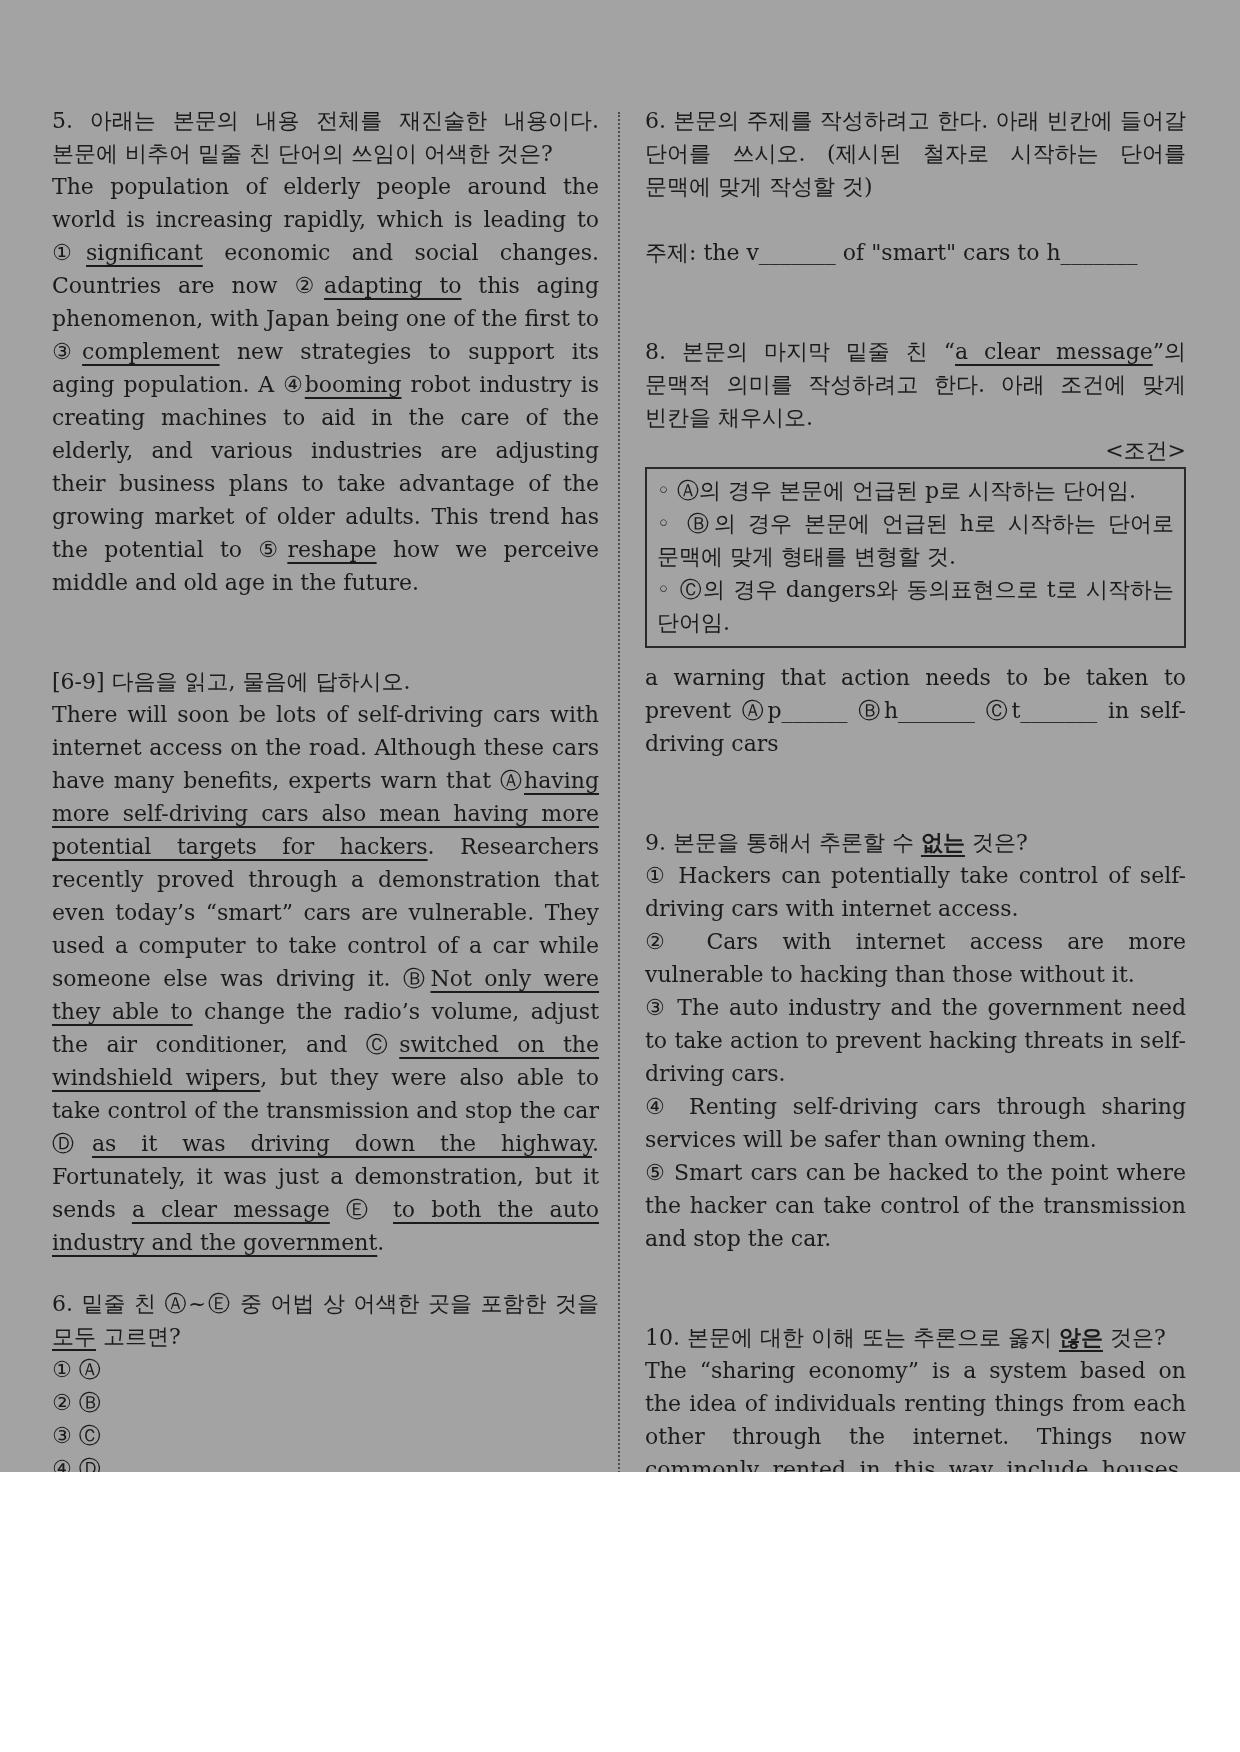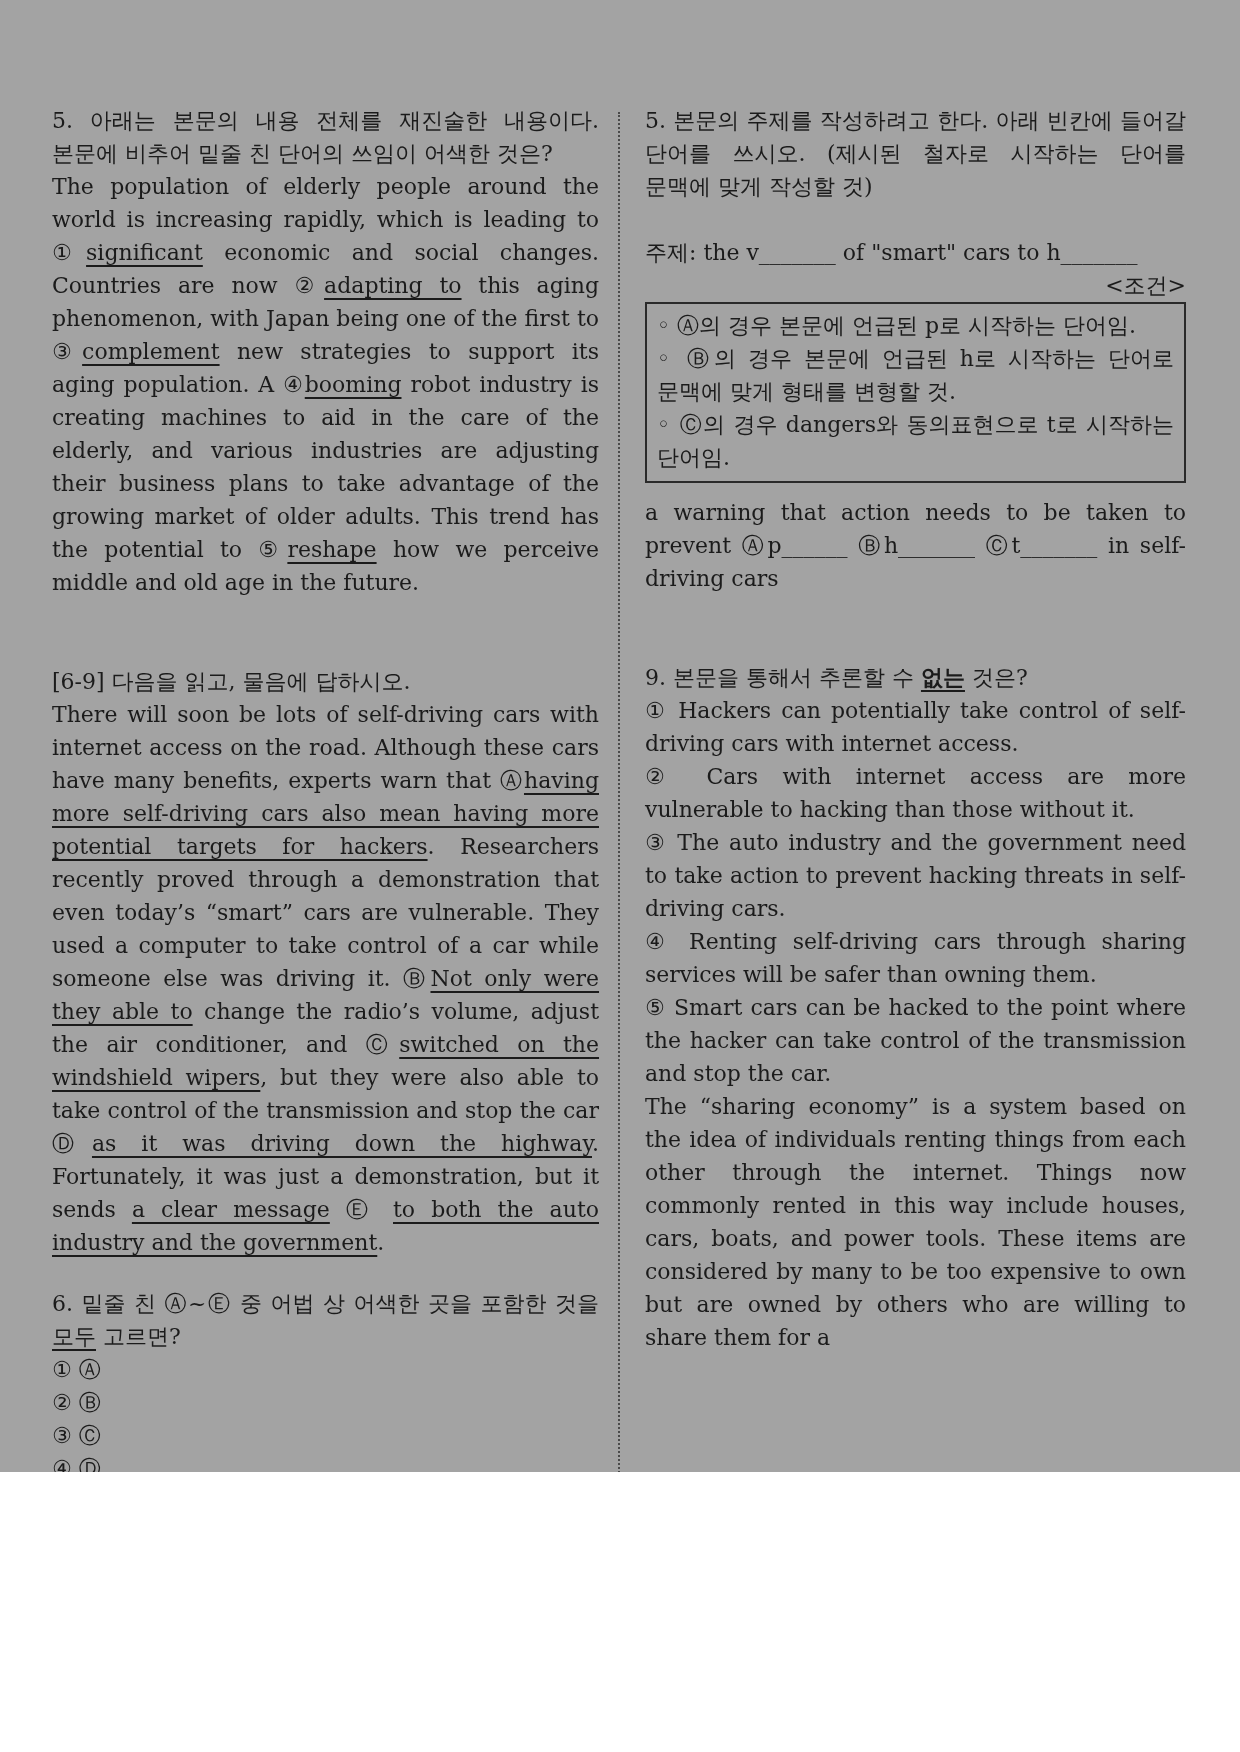--- a/index.html
+++ b/index.html
@@ -63,38 +63,40 @@
     <div>
       <div class="jt">① Ⓐ</div>
       <div class="jt">② Ⓑ</div>
       <div class="jt">③ Ⓒ</div>
       <div class="jt">④ Ⓓ</div>
       <div class="jt">⑤ Ⓔ</div>
     </div>
   </div>
 
   <div class="col col-right">
-    <div class="jt">5. 본문의 주제를 작성하려고 한다. 아래 빈칸에 들어갈 단어를 쓰시오. (제시된 철자로 시작하는 단어를 문맥에 맞게 작성할 것)</div>
+    <div class="jt">6. 본문의 주제를 작성하려고 한다. 아래 빈칸에 들어갈 단어를 쓰시오. (제시된 철자로 시작하는 단어를 문맥에 맞게 작성할 것)</div>
     <div class="jt mt1">주제: the v_______ of "smart" cars to h_______</div>
 
+    <div class="jt mt2"><span>8. 본문의 마지막 밑줄 친 “</span><span class="u">a clear message</span><span>”의 문맥적 의미를 작성하려고 한다. 아래 조건에 맞게 빈칸을 채우시오.</span></div>
     <div class="center">&lt;조건&gt;</div>
     <div class="cond-box mtbox">
       <div class="jt">◦ Ⓐ의 경우 본문에 언급된 p로 시작하는 단어임.</div>
       <div class="jt">◦ Ⓑ의 경우 본문에 언급된 h로 시작하는 단어로 문맥에 맞게 형태를 변형할 것.</div>
       <div class="jt">◦ Ⓒ의 경우 dangers와 동의표현으로 t로 시작하는 단어임.</div>
     </div>
     <div class="jt mtans">a warning that action needs to be taken to prevent Ⓐp______ Ⓑh_______ Ⓒt_______ in self-driving cars</div>
 
     <div class="jt mt2"><span>9. 본문을 통해서 추론할 수 </span><span class="u b">없는</span><span> 것은?</span></div>
     <div>
       <div class="jt">① Hackers can potentially take control of self-driving cars with internet access.</div>
       <div class="jt">② Cars with internet access are more vulnerable to hacking than those without it.</div>
       <div class="jt">③ The auto industry and the government need to take action to prevent hacking threats in self-driving cars.</div>
       <div class="jt">④ Renting self-driving cars through sharing services will be safer than owning them.</div>
       <div class="jt">⑤ Smart cars can be hacked to the point where the hacker can take control of the transmission and stop the car.</div>
     </div>
 
+    <div class="jt mt2"><span>10. 본문에 대한 이해 또는 추론으로 옳지 </span><span class="u b">않은</span><span> 것은?</span></div>
     <div class="jt">The “sharing economy” is a system based on the idea of individuals renting things from each other through the internet. Things now commonly rented in this way include houses, cars, boats, and power tools. These items are considered by many to be too expensive to own but are owned by others who are willing to share them for a</div>
   </div>
 
   <div class="footer">- 2 -</div>
 
 </div>
 
 </body></html>

